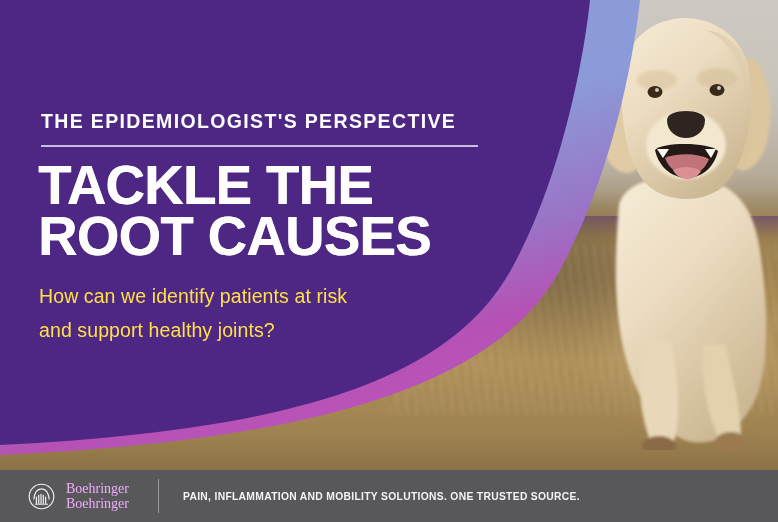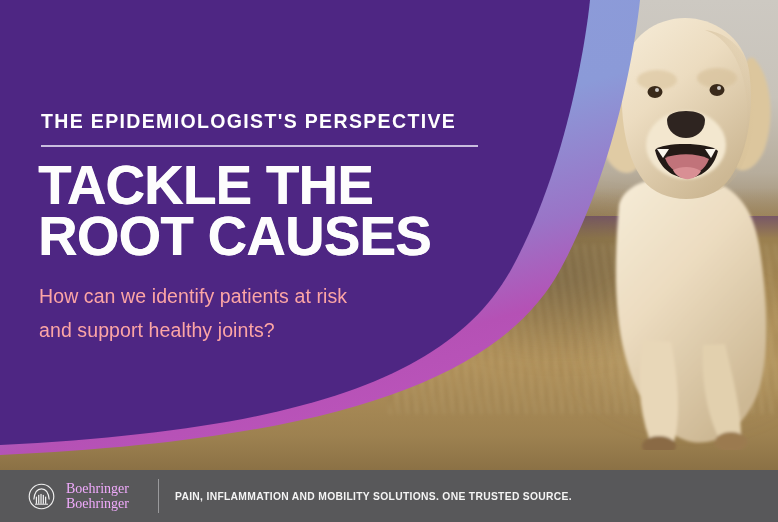--- a/index.html
+++ b/index.html
@@ -84,21 +84,21 @@
     line-height:0.93;
     font-weight:bold;
     letter-spacing:-0.6px;
     transform:scaleX(0.99);
     transform-origin:left top;
     text-shadow:0.6px 0 0 #fdfdfd;
   }
   .headline .l2 { display:block; }
   .subhead {
     position:absolute; left:39px; top:284px;
-    color:#fca5a5;
+    color:#fde047;
     font-size:19.5px;
     line-height:1.32;
     font-weight:normal;
     letter-spacing:0.1px;
     max-width:380px;
   }
   .subhead .s2 { display:block;margin-top:8px; }
 
   
   .footer {
@@ -121,21 +121,21 @@
     line-height:1.08;
     white-space:nowrap;
   }
   .logo-text .ln2 { display:block; }
   .v-divider {
     width:1px; height:34px;
     background:#9a9a9c;
     margin-left:29px;
   }
   .tagline {
-    margin-left:16px;
+    margin-left:24px;
     color:#f4f4f4;
     font-size:10.3px;
     font-weight:bold;
     letter-spacing:0.32px;
     white-space:nowrap;
   }
 </style>
 </head>
 <body>
 

